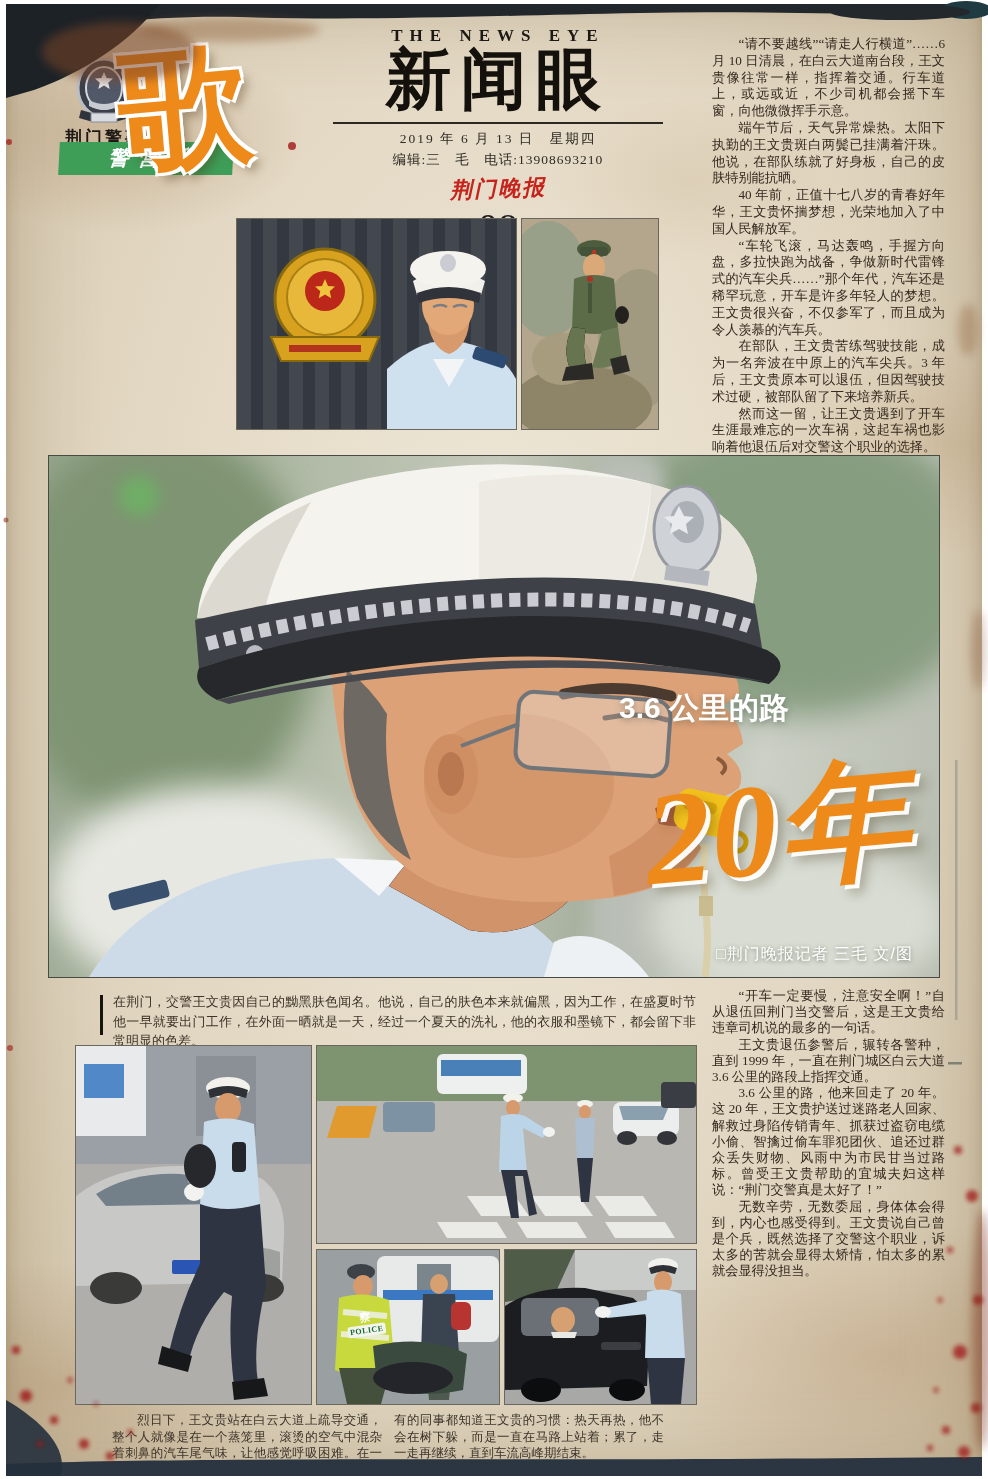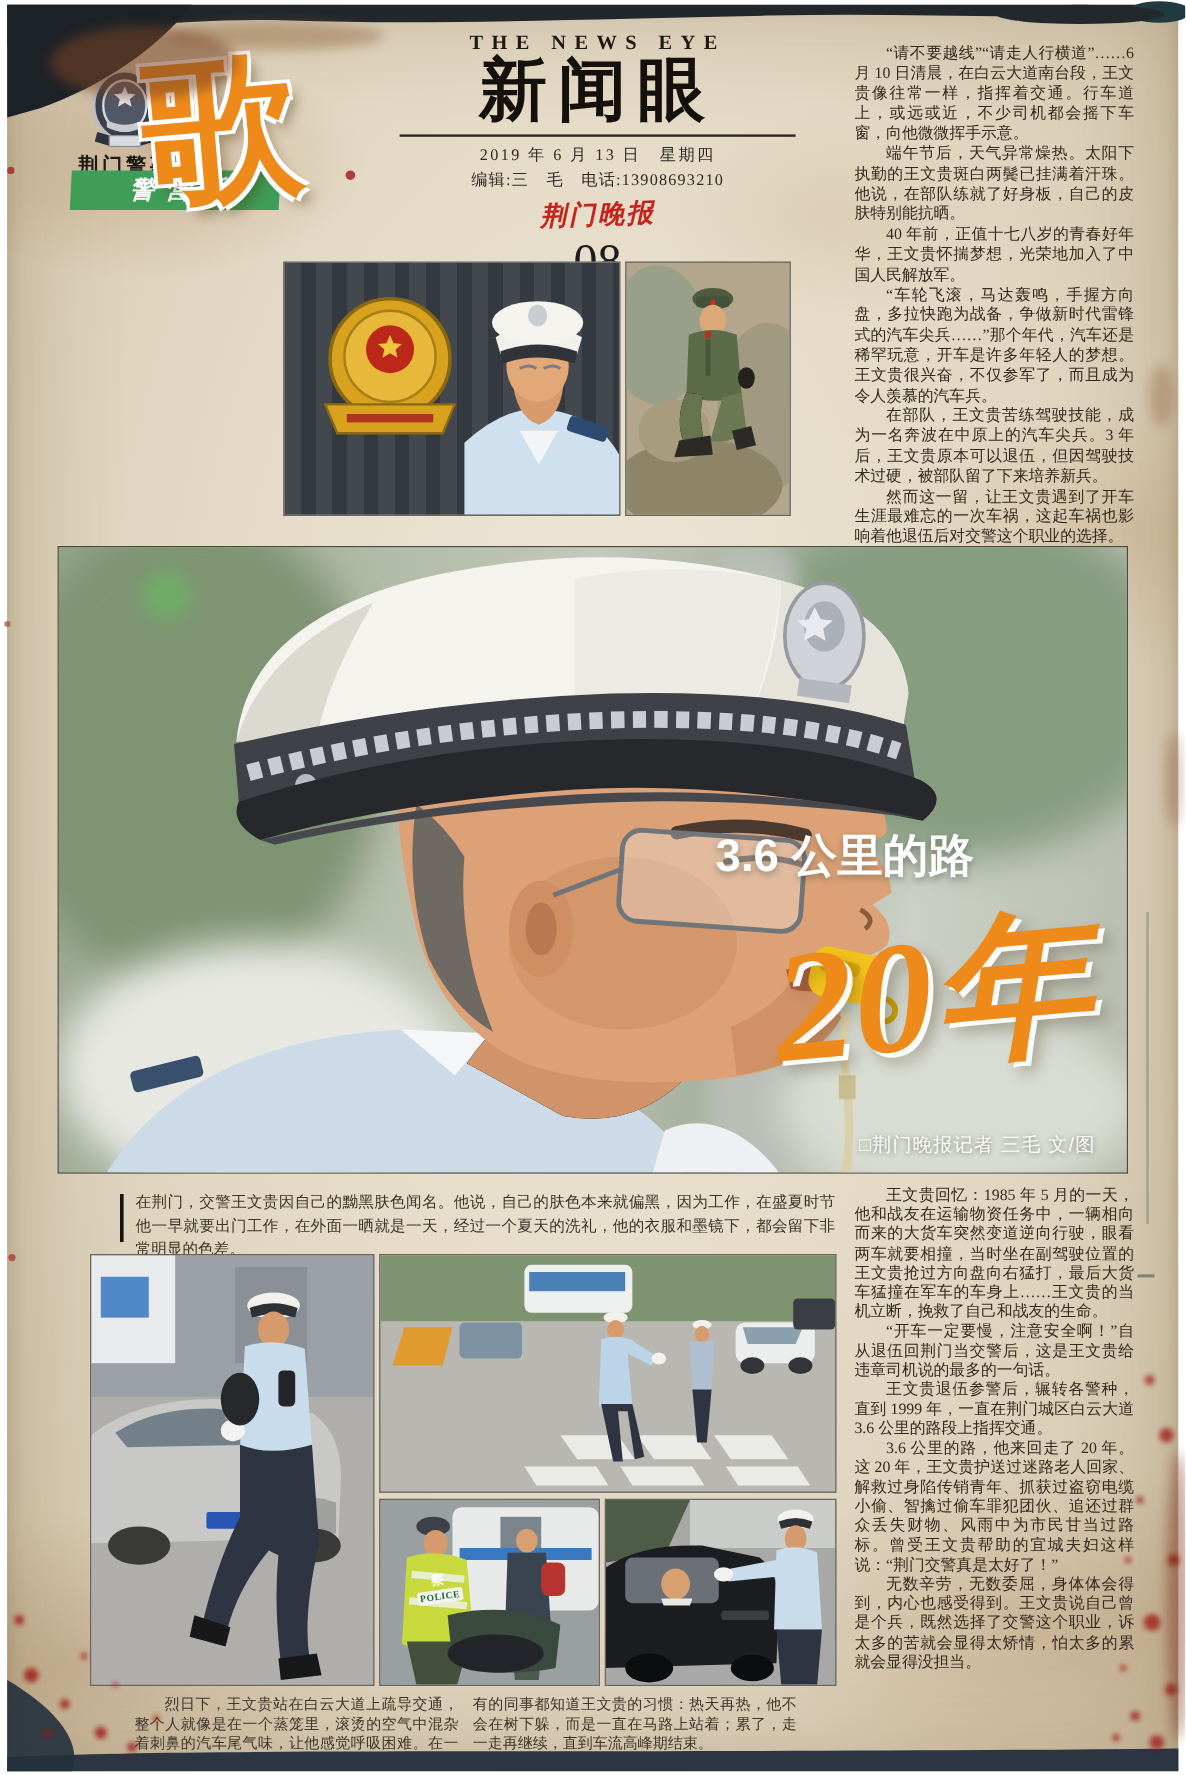--- a/index.html
+++ b/index.html
@@ -20,21 +20,21 @@
   .brand{position:absolute;left:8px;top:86px;font-size:17px;font-weight:bold;letter-spacing:3px;color:#1d1a16;}
   .banner{position:absolute;left:2px;top:102px;width:174px;height:33px;background:#3e9e58;
           color:#fff;font-size:21px;font-weight:bold;font-style:italic;letter-spacing:9px;
           line-height:33px;padding-left:14px;box-sizing:border-box;transform:skewX(-3deg);}
   .bigchar{position:absolute;left:62px;top:2px;font-size:132px;line-height:1;font-weight:bold;
           color:#ee8a1a;transform:rotate(-5deg);
           text-shadow:-3px 3px 0 #fff,3px -3px 0 #fff,3px 3px 0 #fff,-3px -3px 0 #fff,6px 8px 10px rgba(70,45,10,.35);}
   
   .masthead{position:absolute;left:322px;top:26px;width:352px;text-align:center;z-index:10;}
   .mh-en{font-size:17px;font-weight:bold;letter-spacing:7px;color:#1c1914;}
-  .mh-cn{font-size:57px;font-weight:bold;letter-spacing:9px;color:#14110d;line-height:1.04;}
+  .mh-cn{font-size:66px;font-weight:bold;letter-spacing:9px;color:#14110d;line-height:1.04;}
   .mh-rule{width:330px;height:0;border-top:2px solid #2c2822;margin:7px auto 6px auto;}
   .mh-date{font-size:13.5px;letter-spacing:2px;color:#2e2a24;}
   .mh-editor{font-size:13.5px;letter-spacing:1px;color:#2e2a24;margin-top:3px;}
   .mh-paper{font-size:22px;font-weight:bold;font-style:italic;color:#c5231c;margin-top:5px;
             transform:rotate(-2deg);letter-spacing:2px;}
   .mh-num{font-size:40px;color:#1c1c1c;font-family:Liberation Serif, serif;margin-top:0px;}
   
   .rc{position:absolute;left:712px;width:233px;font-size:13.2px;line-height:16.8px;
       text-align:justify;color:#33291f;z-index:10;}
   .rc-top{top:36px;height:424px;overflow:hidden;}
@@ -52,21 +52,21 @@
   .ph-badge{left:236px;top:218px;width:281px;height:212px;}
   .curtain{position:absolute;inset:0;background:repeating-linear-gradient(90deg,#43474e 0 14px,#343840 14px 26px);}
   .ph-soldier{left:521px;top:218px;width:138px;height:212px;}
   
   .main-photo{position:absolute;left:48px;top:455px;width:892px;height:523px;border:1px solid #4a4a44;
               box-sizing:border-box;overflow:hidden;z-index:10;
               background:linear-gradient(100deg,#97a68f 0%,#b4bda9 30%,#c3c8ba 46%,#a9b2a1 62%,#ccd0c6 78%,#b6bcae 100%);}
   .blob{position:absolute;border-radius:50%;filter:blur(16px);}
   .figure-svg{position:absolute;left:0;top:0;}
   .headline1{position:absolute;left:505px;top:232px;width:300px;text-align:center;color:#fff;
-             font-family:"Liberation Sans",sans-serif;font-weight:bold;font-size:38px;
+             font-family:"Liberation Sans",sans-serif;font-weight:bold;font-size:30px;
              text-shadow:0 2px 6px rgba(60,70,55,.45);}
   .headline2{position:absolute;left:488px;top:284px;width:330px;text-align:center;color:#fff;
              font-family:"Liberation Sans",sans-serif;font-weight:bold;font-size:47px;
              text-shadow:0 2px 6px rgba(60,70,55,.45);}
   .headline-years{position:absolute;left:596px;top:300px;font-size:132px;line-height:1.1;color:#ee8a1a;
              font-style:italic;font-weight:bold;transform:rotate(-5deg);
              text-shadow:4px 4px 0 rgba(255,255,255,.95),8px 9px 12px rgba(60,40,10,.3);}
   .credit{position:absolute;right:26px;bottom:12px;color:#fff;font-size:16px;letter-spacing:1px;
           font-family:"Liberation Sans",sans-serif;text-shadow:0 1px 4px rgba(50,60,45,.6);}
   
@@ -256,21 +256,20 @@
     <div class="headline-years">20年</div>
     <div class="credit">□荆门晚报记者 三毛 文/图</div>
   </div>
 
   <div class="strip-cap">
     <div class="strip-bar"></div>
     <p class="strip-text">在荆门，交警王文贵因自己的黝黑肤色闻名。他说，自己的肤色本来就偏黑，因为工作，在盛夏时节他一早就要出门工作，在外面一晒就是一天，经过一个夏天的洗礼，他的衣服和墨镜下，都会留下非常明显的色差。</p>
   </div>
 
   <div class="rc rc-bot">
-    <p class="art">王文贵回忆：1985 年 5 月的一天，他和战友在运输物资任务中，一辆相向而来的大货车突然变道逆向行驶，眼看两车就要相撞，当时坐在副驾驶位置的王文贵抢过方向盘向右猛打，最后大货车猛撞在军车的车身上……王文贵的当机立断，挽救了自己和战友的生命。</p>
     <p class="art">“开车一定要慢，注意安全啊！”自从退伍回荆门当交警后，这是王文贵给违章司机说的最多的一句话。</p>
     <p class="art">王文贵退伍参警后，辗转各警种，直到 1999 年，一直在荆门城区白云大道 3.6 公里的路段上指挥交通。</p>
     <p class="art">3.6 公里的路，他来回走了 20 年。这 20 年，王文贵护送过迷路老人回家、解救过身陷传销青年、抓获过盗窃电缆小偷、智擒过偷车罪犯团伙、追还过群众丢失财物、风雨中为市民甘当过路标。曾受王文贵帮助的宜城夫妇这样说：“荆门交警真是太好了！”</p>
     <p class="art">无数辛劳，无数委屈，身体体会得到，内心也感受得到。王文贵说自己曾是个兵，既然选择了交警这个职业，诉太多的苦就会显得太矫情，怕太多的累就会显得没担当。</p>
   </div>
 
   <div class="ph ph1">
     <svg width="235" height="358" viewBox="0 0 235 358">
       <rect width="235" height="120" fill="#9aa0a6"></rect>
       <rect x="0" y="0" width="70" height="90" fill="#e8eaec"></rect>

